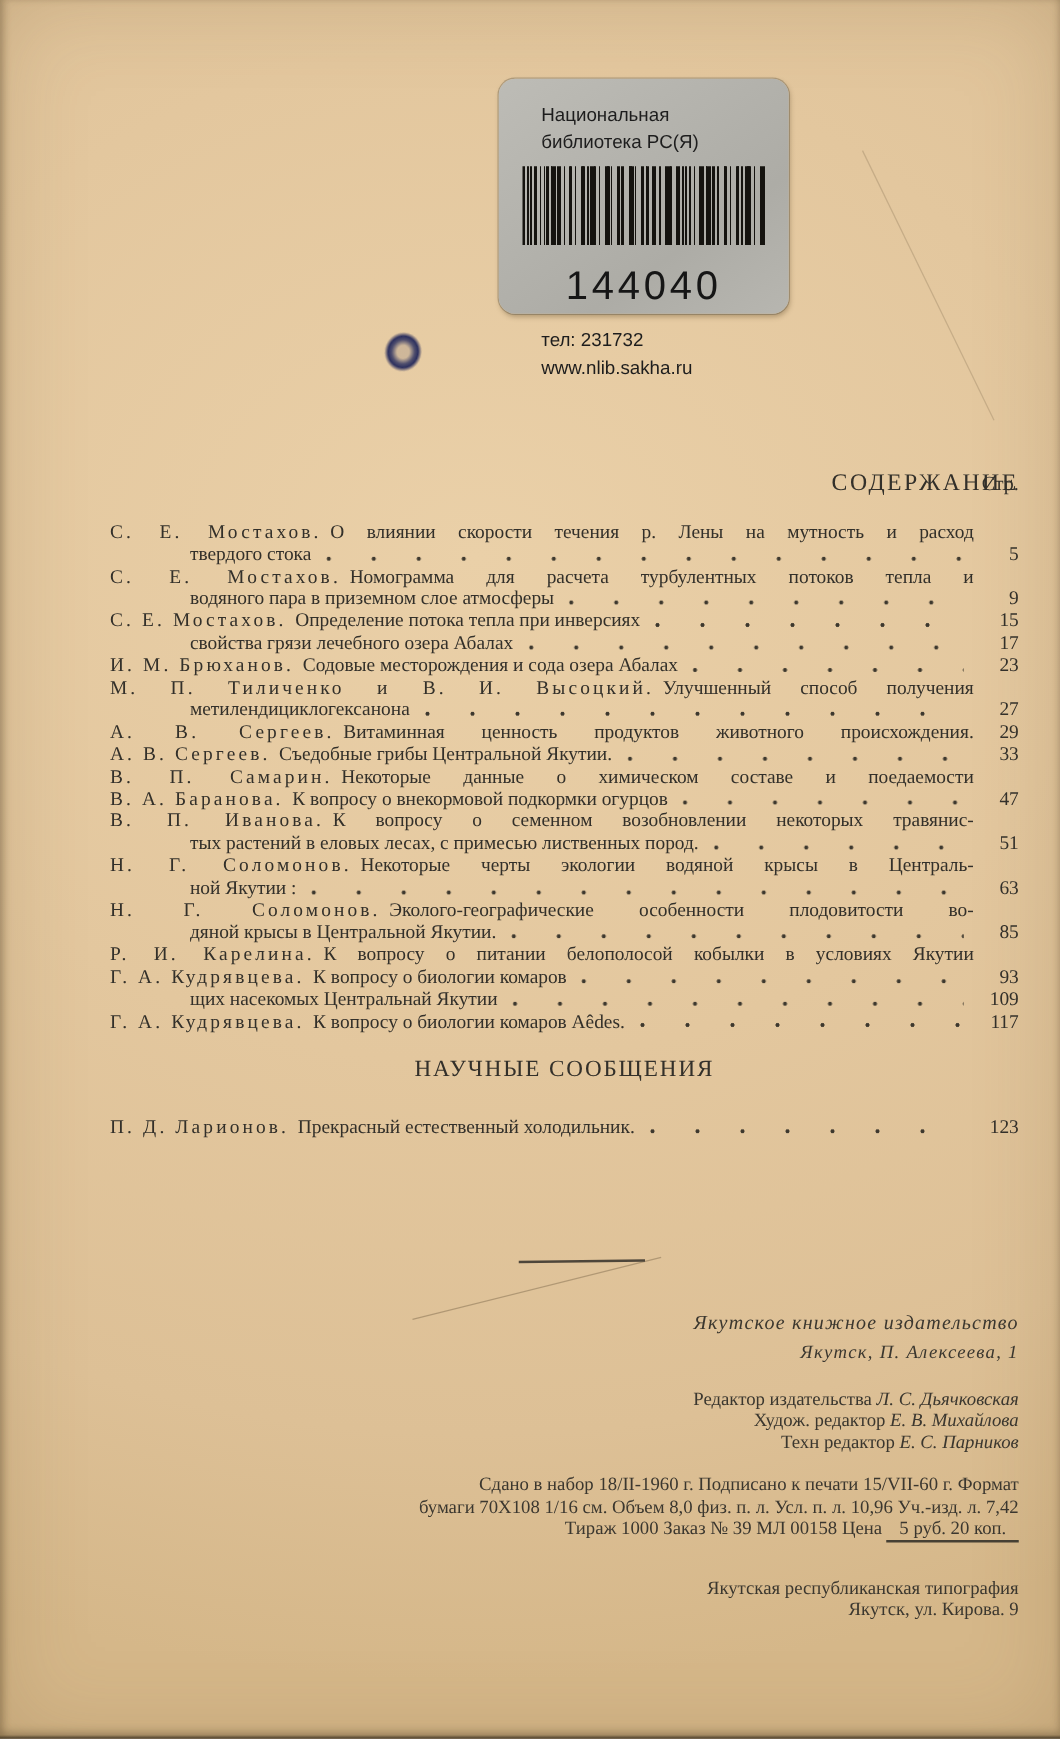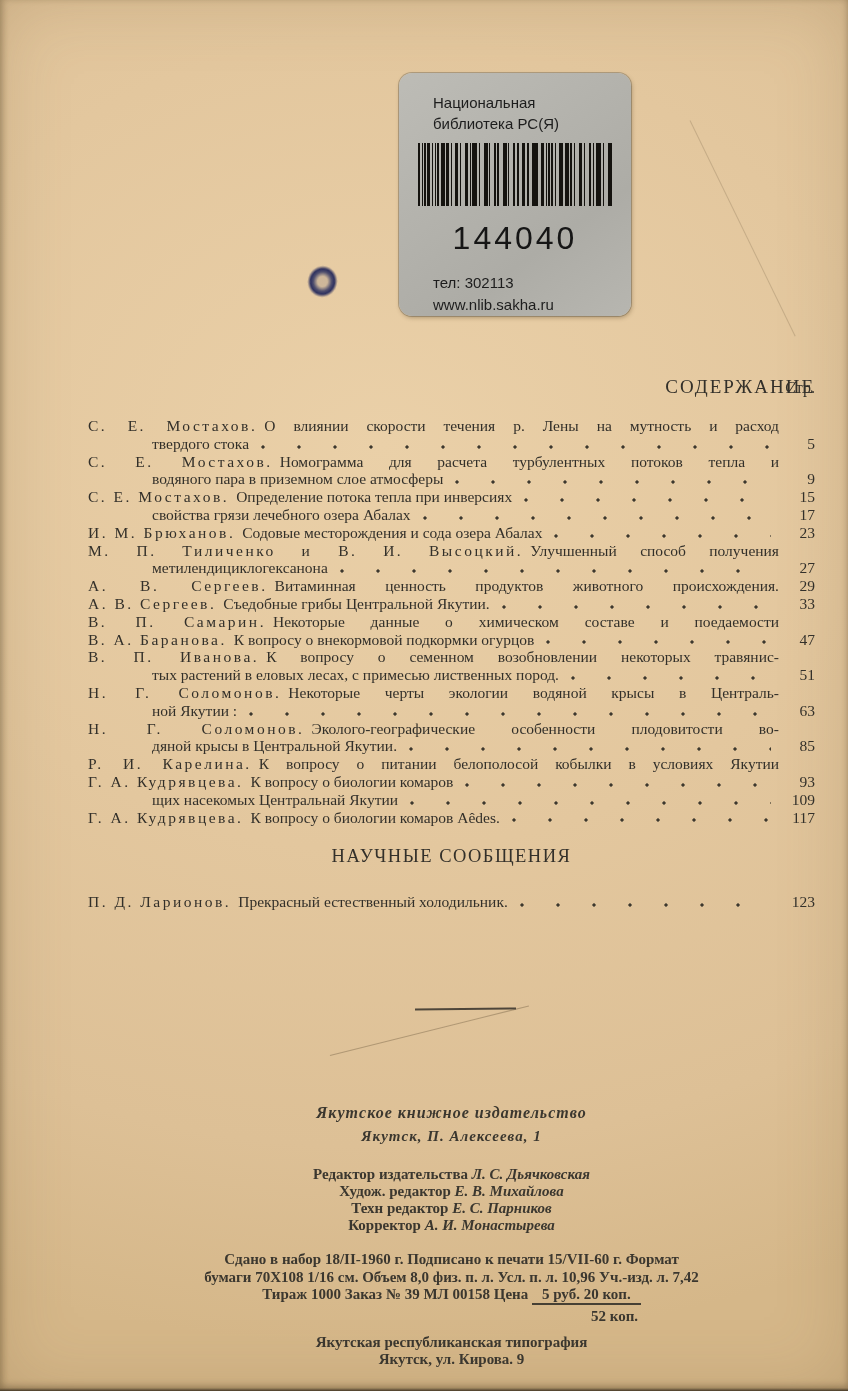--- a/index.html
+++ b/index.html
@@ -11,21 +11,21 @@
     color:#33302a;
   }
   .page::after{content:""; position:absolute; left:0; right:0; bottom:0; height:3px;
     background:linear-gradient(rgba(0,0,0,0), rgba(45,36,24,.75));}
   .scratch{position:absolute; height:1px; background:rgba(120,100,70,.45); transform-origin:left center;}
   .s1{left:330px; top:1055px; width:205px; transform:rotate(-14deg);}
   .s2{left:690px; top:120px; width:240px; transform:rotate(64deg); background:rgba(130,110,80,.3);}
 
   
   .label{
-    position:absolute; left:399px; top:73px; width:232px; height:243px;
+    position:absolute; left:399px; top:63px; width:232px; height:188px;
     background:linear-gradient(145deg,#bdbcb6 0%, #b4b3ad 38%, #adaca6 68%, #b7b6b0 100%);
     border-radius:13px;
     box-shadow: 0 0 0 1px rgba(85,80,65,.35), 1px 2px 4px rgba(80,60,30,.35);
     font-family:"Liberation Sans","DejaVu Sans",sans-serif; color:#1d1d1d;
   }
   .label-name{margin:19px 0 0 34px; font-size:15px; line-height:21px;}
   .barcode{margin:9px 19px 0 19px; height:63px;
     background:
       repeating-linear-gradient(90deg,#15130f 0 2px,rgba(0,0,0,0) 2px 4px,#15130f 4px 5px,rgba(0,0,0,0) 5px 9px,#15130f 9px 12px,rgba(0,0,0,0) 12px 14px,#15130f 14px 15px,rgba(0,0,0,0) 15px 19px),
       repeating-linear-gradient(90deg,rgba(0,0,0,0) 0 6px,#15130f 6px 8px,rgba(0,0,0,0) 8px 17px,#15130f 17px 18px,rgba(0,0,0,0) 18px 23px,#15130f 23px 27px,rgba(0,0,0,0) 27px 31px);
@@ -55,21 +55,21 @@
     background-image:radial-gradient(circle at 2px 6px, #3d382e 1.35px, rgba(0,0,0,0) 1.9px);
     background-size:36px 9px; background-repeat:repeat-x;
   }
   .pg{flex:0 0 36px; text-align:right;}
   .sec2{text-align:center; font-size:18.5px; letter-spacing:1.5px; margin-top:22px; margin-bottom:27px;}
 
   
   .divider{position:absolute; left:415px; top:1008px; width:101px; height:2px; background:#4e463a; transform:rotate(-.6deg);}
 
   
-  .colophon{position:absolute; left:88px; top:1104px; width:727px; text-align:center; font-size:15px; line-height:17px; color:#3b372f;font-weight:bold;}
+  .colophon{position:absolute; left:88px; top:1050px; width:727px; text-align:right; font-size:15px; line-height:17px; color:#3b372f;}
   .pub{font-style:italic; font-size:16px; letter-spacing:1px;}
   .pub-addr{font-style:italic; margin-top:7px; letter-spacing:1px;}
   .editors{margin-top:21px;}
   .ed-line .name{font-style:italic;}
   .imprint{margin-top:17px; line-height:17.5px;}
   .price-old{border-bottom:2px solid #464034; padding:0 10px 1px;}
   .price-new{margin-top:4px; transform:translateX(163px);}
   .printer{margin-top:9px;}
 </style>
 </head>
@@ -81,21 +81,21 @@
   <div class="scratch s2"></div>
 
   <div class="label">
     <div class="label-name">
       <div>Национальная</div>
       <div>библиотека РС(Я)</div>
     </div>
     <div class="barcode"></div>
     <div class="barcode-num">144040</div>
     <div class="label-contact">
-      <div>тел: 302113</div>
+      <div>тел: 231732</div>
       <div>www.nlib.sakha.ru</div>
     </div>
   </div>
 
   <div class="ink-blot"></div>
 
   <div class="toc">
     <div class="toc-head">
       <span class="toc-title">СОДЕРЖАНИЕ</span>
       <span class="toc-str">Стр.</span>
@@ -253,21 +253,20 @@
 
   <div class="divider"></div>
 
   <div class="colophon">
     <div class="pub">Якутское книжное издательство</div>
     <div class="pub-addr">Якутск, П. Алексеева, 1</div>
     <div class="editors" id="editors">
         <div class="ed-line"><span class="role">Редактор издательства </span><span class="name">Л. С. Дьячковская</span></div>
         <div class="ed-line"><span class="role">Худож. редактор </span><span class="name">Е. В. Михайлова</span></div>
         <div class="ed-line"><span class="role">Техн редактор </span><span class="name">Е. С. Парников</span></div>
-        <div class="ed-line"><span class="role">Корректор </span><span class="name">А. И. Монастырева</span></div>
       </div>
     <div class="imprint">
       <div>Сдано в набор 18/II-1960 г.  Подписано к печати 15/VII-60 г.  Формат</div>
       <div>бумаги 70Х108 1/16 см. Объем 8,0 физ. п. л. Усл. п. л. 10,96 Уч.-изд. л. 7,42</div>
       <div>
         <span>Тираж 1000   Заказ № 39   МЛ 00158   Цена</span>
         <span class="price-old">5 руб. 20 коп.</span>
       </div>
       <div class="price-new">52 коп.</div>
     </div>

